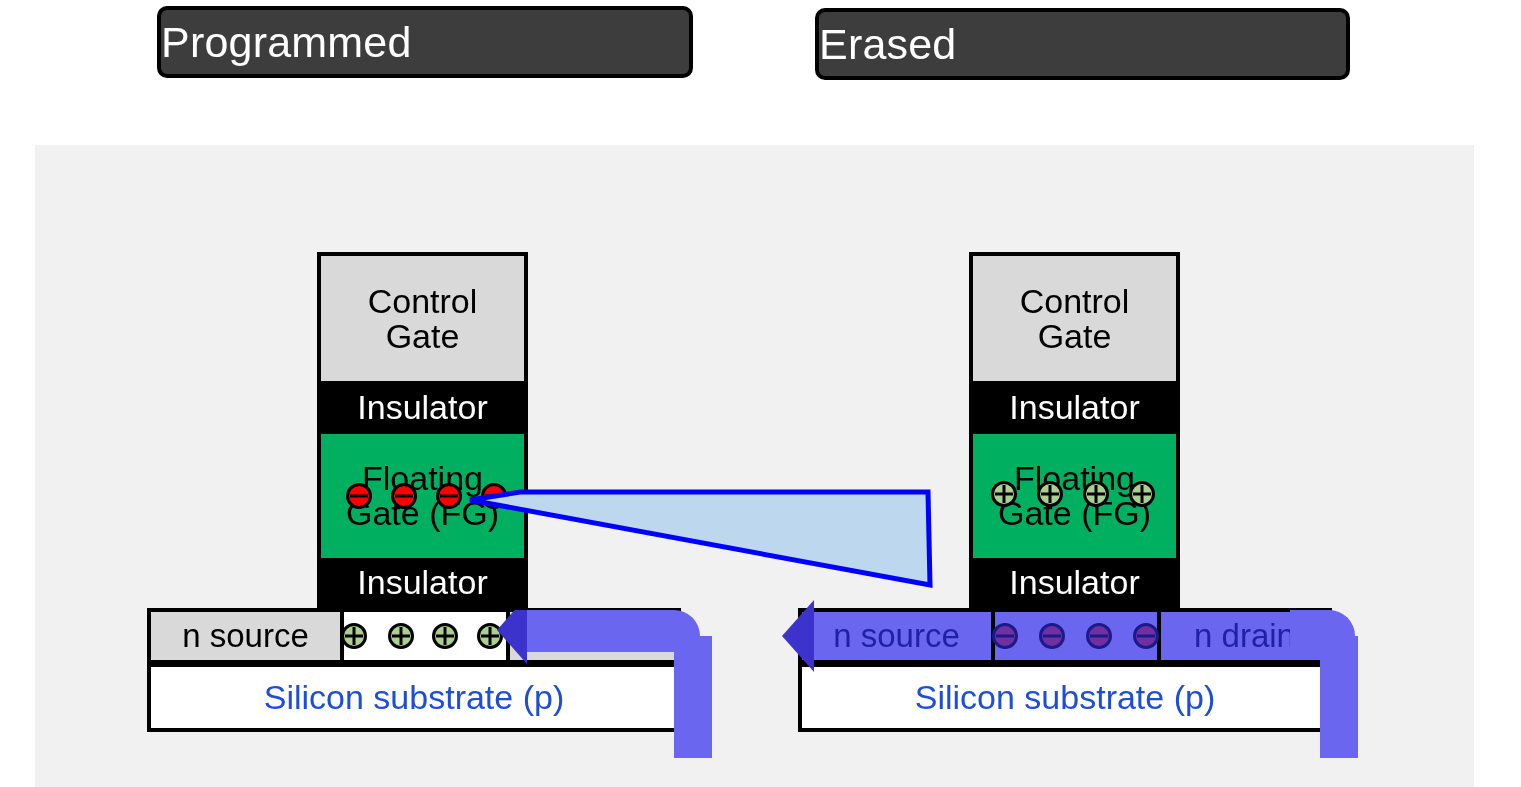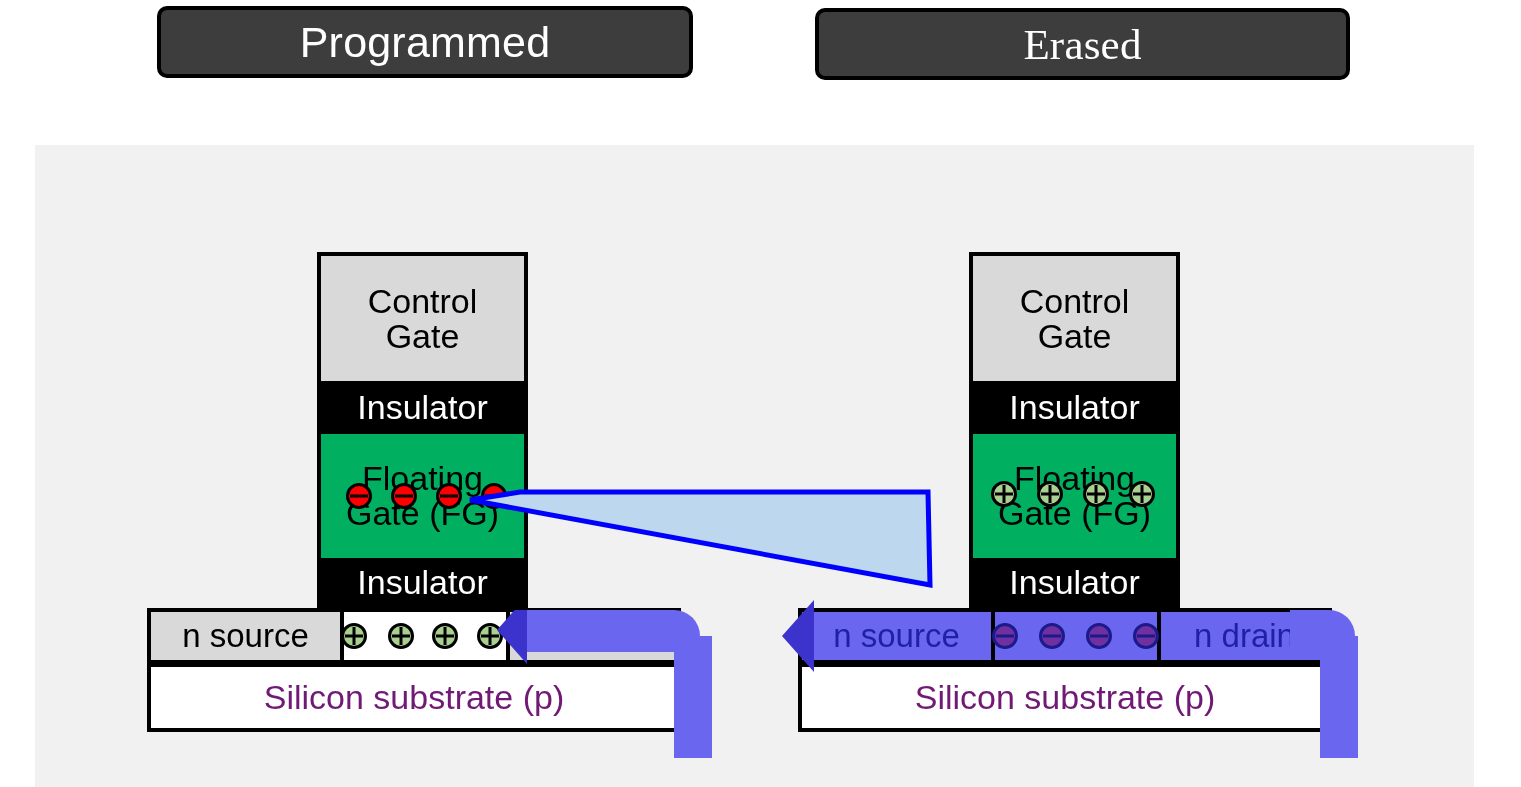--- a/index.html
+++ b/index.html
@@ -3,37 +3,37 @@
 <meta charset="utf-8">
 <style>
   html,body{margin:0;padding:0;background:#ffffff;}
   body{width:1521px;height:787px;position:relative;overflow:hidden;
        font-family:"Liberation Sans","DejaVu Sans",sans-serif;}
 
   .stage{position:absolute;left:0;top:0;width:1521px;height:787px;}
 
   
   .pill{position:absolute;background:#3d3d3d;border:4px solid #000;border-radius:10px;
-        display:flex;align-items:center;justify-content:center;color:#ffffff;
+        display:flex;align-items:center;justify-content:flex-start;color:#ffffff;
         font-size:43px;line-height:1;letter-spacing:.2px;}
   #pill-programmed{left:157px;top:6px;width:528px;height:64px;}
-  #pill-erased{left:815px;top:8px;width:527px;height:64px;font-family:Liberation Serif, serif;}
+  #pill-erased{left:815px;top:8px;width:527px;height:64px;}
 
   
   #panel{position:absolute;left:35px;top:145px;width:1439px;height:642px;background:#f1f1f1;}
 
   
   .box{position:absolute;box-sizing:border-box;border:4px solid #000;
        display:flex;align-items:center;justify-content:center;
        font-size:34px;line-height:1.02;text-align:center;}
   .cgate{background:#d9d9d9;color:#000;flex-direction:column;border-bottom:none;}
   .ins{background:#000000;color:#ffffff;border-top:none;border-bottom:none;}
   .fgate{background:#00b060;color:#000;flex-direction:column;border-top:none;border-bottom:none;}
   .ins2{background:#000000;color:#ffffff;border-top:none;}
-  .substrate{background:#ffffff;color:#701a75;}
+  .substrate{background:#ffffff;color:#1d4ed8;}
   .sd{background:#d9d9d9;color:#000;font-size:33px;}
 
   .cgate .ln{display:block;}
 
   
   .chg{position:absolute;width:26px;height:26px;border-radius:50%;
        box-sizing:border-box;border:3px solid #000;}
   .chg.minus-red{background:#ff0000;}
   .chg.plus-green{background:#a9d08e;}
   .chg.minus-purple{background:#7030a0;border-color:#1a1a8c;}

